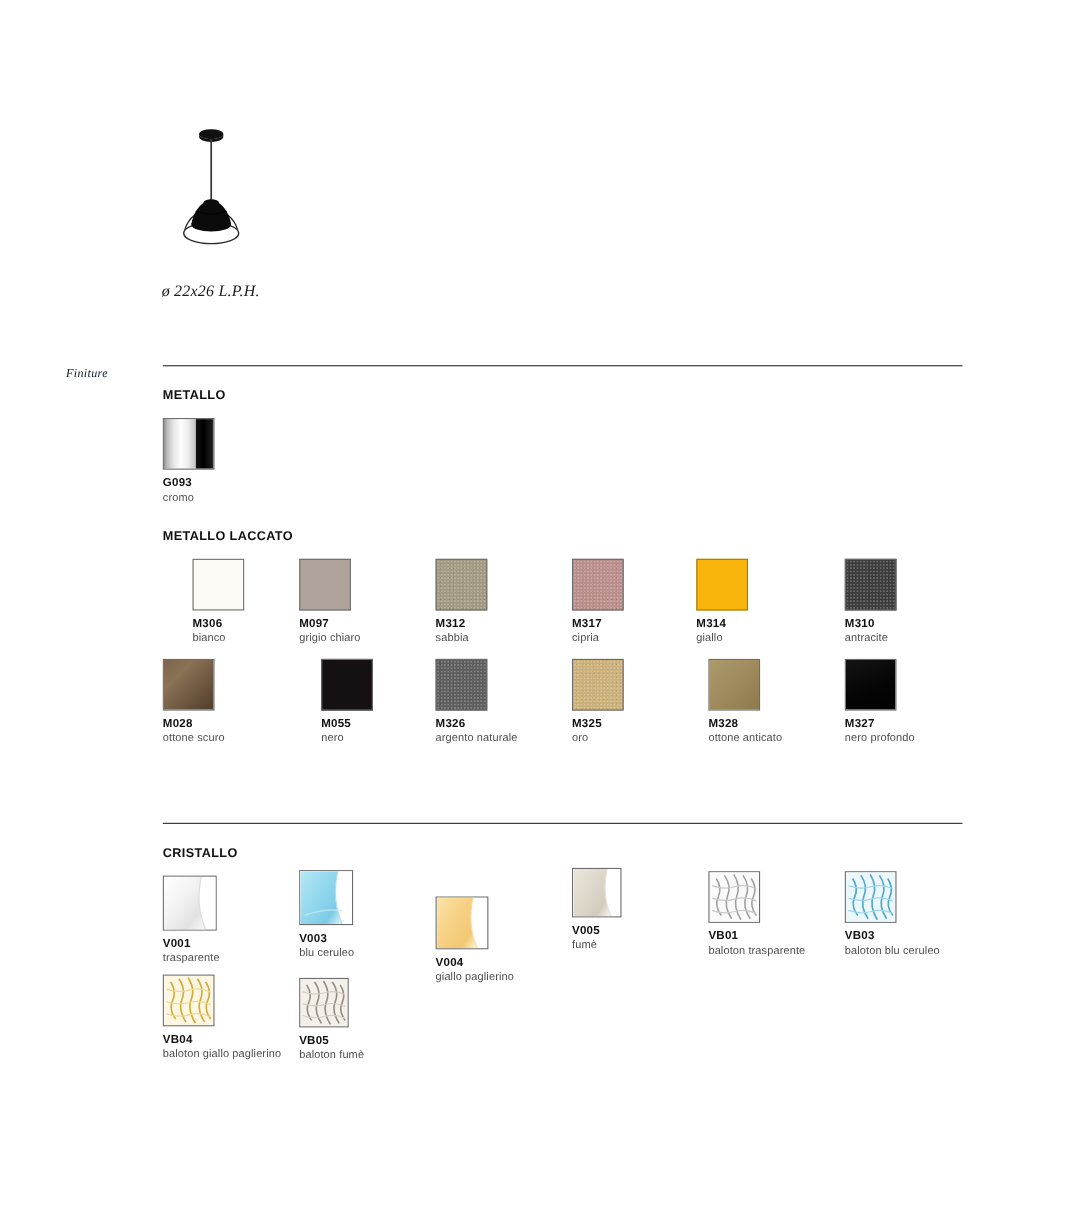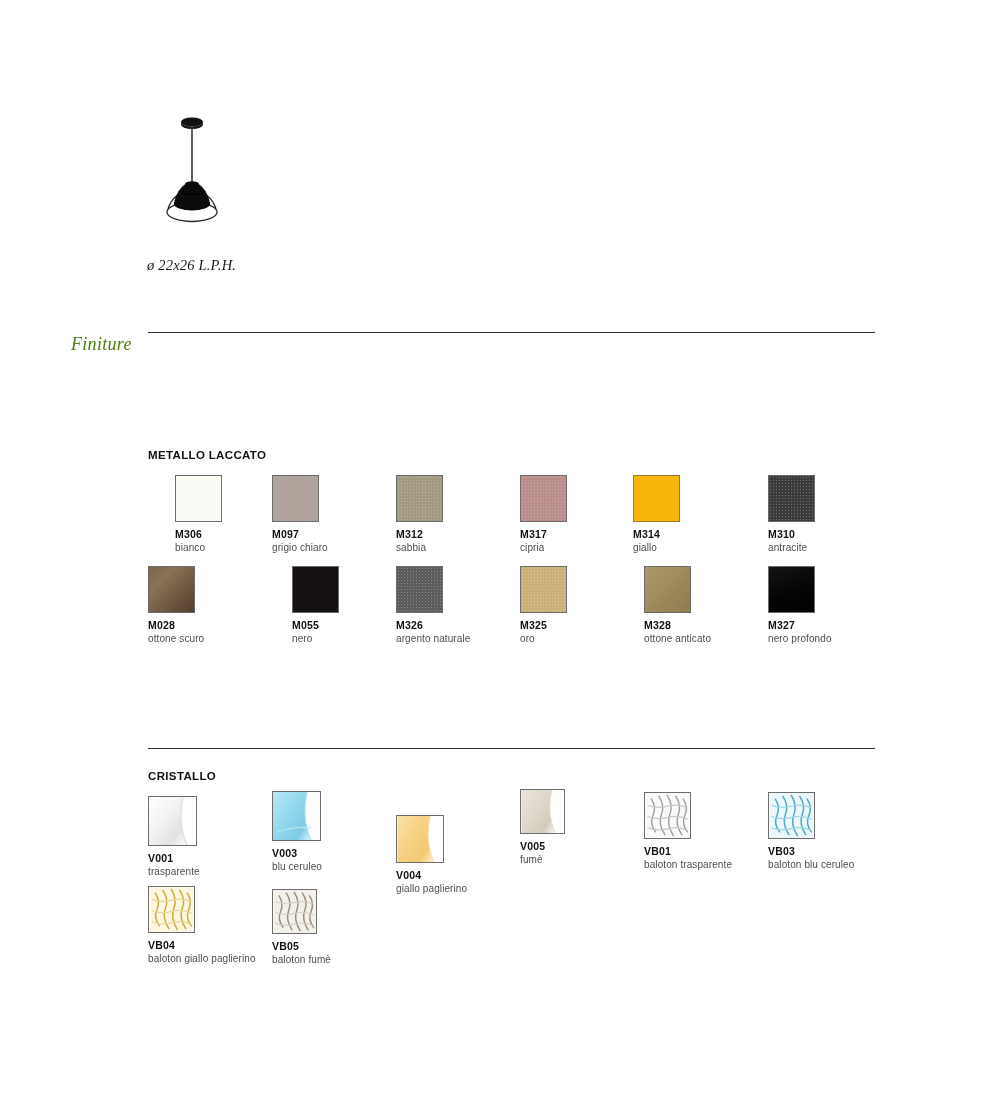--- a/index.html
+++ b/index.html
@@ -15,23 +15,23 @@
   .lamp-svg{display:block;}
   .dimension-text{
     position:absolute;left:147px;top:257px;
     font-family:"Liberation Serif",serif;
     font-style:italic;font-size:14.5px;color:#1a1a1a;
     letter-spacing:.2px;white-space:nowrap;
   }
 
   
   .finiture-label{
-    position:absolute;left:71px;top:334px;
+    position:absolute;left:60px;top:334px;
     font-family:"Liberation Serif",serif;
-    font-style:italic;font-size:18px;color:#4d7c0f;
+    font-style:italic;font-size:11px;color:#0f172a;
     letter-spacing:.3px;
   }
 
   
   .section{position:absolute;left:148px;width:727px;}
   .section-title{
     font-size:24px;font-weight:300;letter-spacing:1.2px;
     color:#231f20;line-height:1;padding-bottom:9px;
     font-family:"Liberation Sans",sans-serif;
   }
@@ -97,20 +97,30 @@
       <path d="M30 84 q14 5 28 0" fill="none" stroke="#000" stroke-width="1"></path>
     </svg>
   </div>
   <div class="dimension-text">ø 22x26 L.P.H.</div>
 
   <div class="finiture-label">Finiture</div>
 
   <div class="section" style="top:332px;">
     <div class="section-rule"></div>
 
+    <div style="margin-top:21px;">
+      <div class="group-title">METALLO</div>
+      <div class="swatch-row" style="margin-top:14px;">
+        <div class="swatch" style="left:0px;top:0px;">
+          <span class="chip chip-chrome"></span>
+          <div class="code">G093</div>
+          <div class="desc">cromo</div>
+        </div>
+      </div>
+    </div>
 
     <div style="margin-top:116px;">
       <div class="group-title">METALLO LACCATO</div>
 
       <div class="swatch-row" style="margin-top:14px;">
         <div class="swatch" style="left:0px;padding-left:27px;">
           <span class="chip" style="background:#fbfaf4;"></span>
           <div class="code">M306</div>
           <div class="desc">bianco</div>
         </div>

